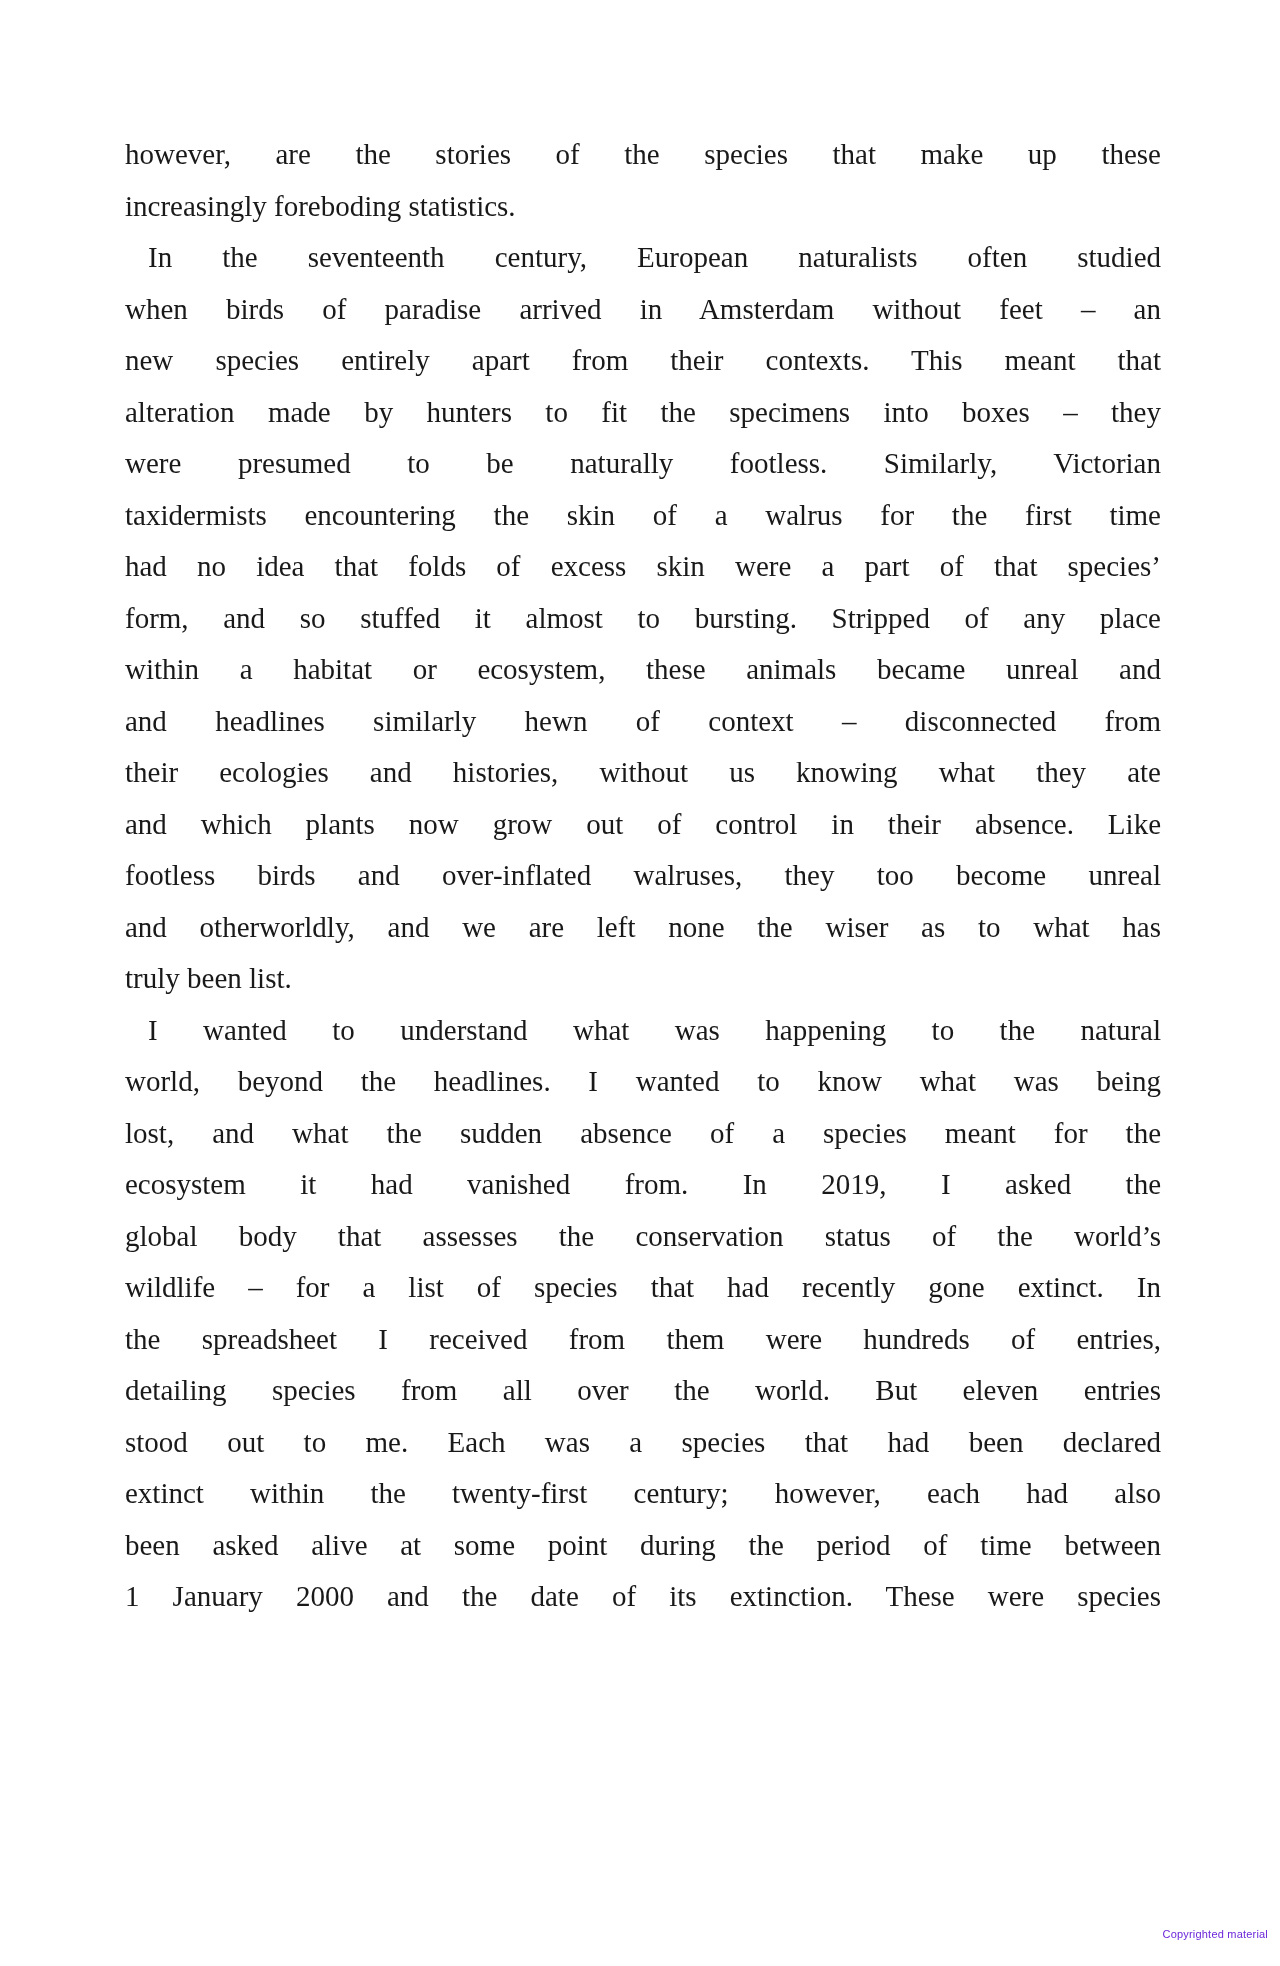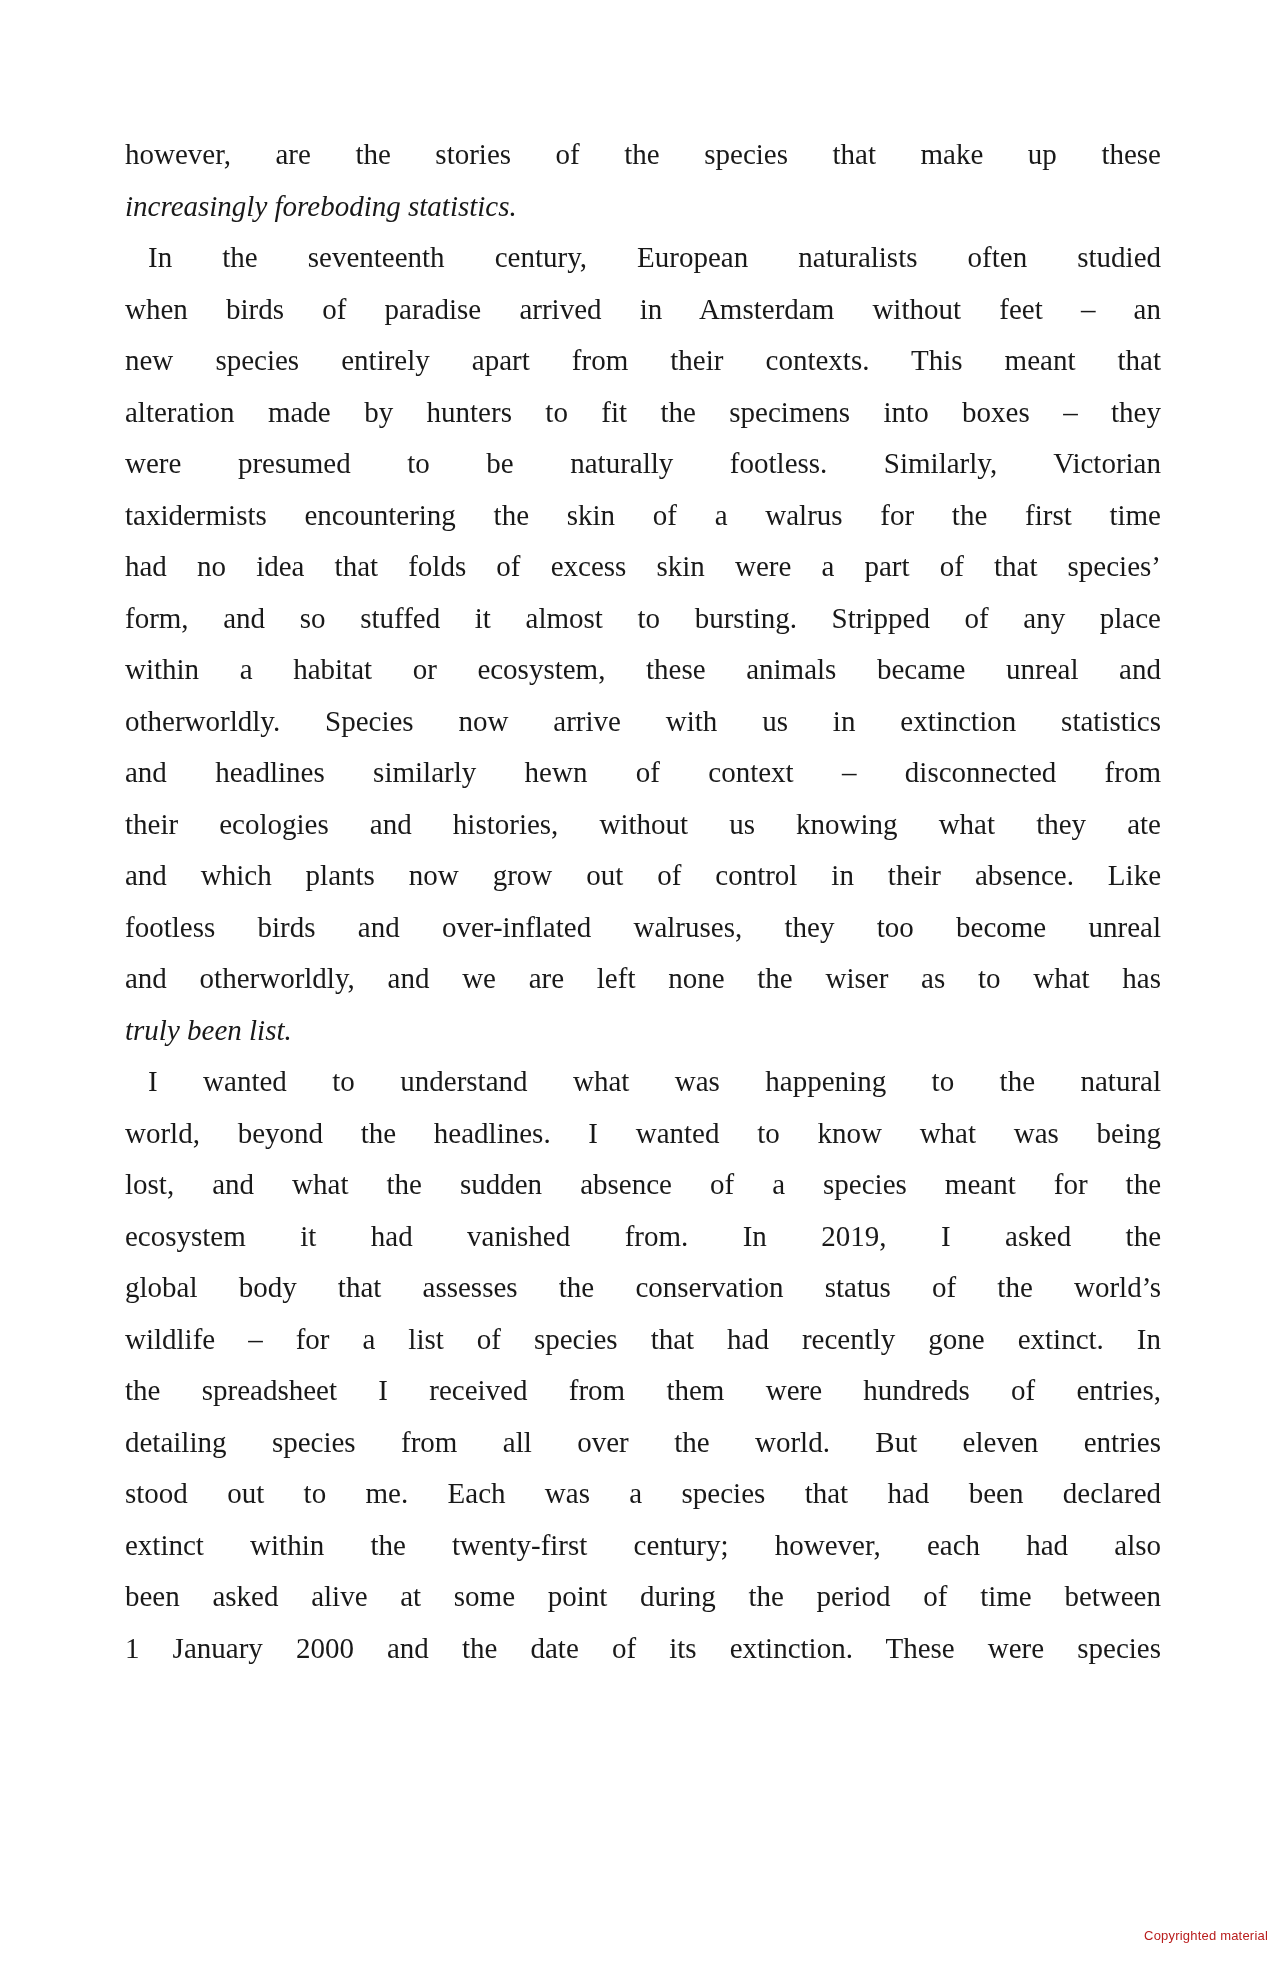--- a/index.html
+++ b/index.html
@@ -35,32 +35,31 @@
     margin: 0;
     padding: 0;
   }
   .line {
     text-align: justify;
     text-align-last: justify;
   }
   .line.endline {
     text-align: center;
     text-align-last: left;
-    font-style: italic;
   }
   .para.indent .line.first {
     text-indent: 23px;
   }
   .copyright {
     position: absolute;
     top: 1928px;
     right: 16px;
     font-family: "Liberation Sans", "DejaVu Sans", sans-serif;
-    font-size: 13px;
-    color: #b91c1c;
+    font-size: 11px;
+    color: #6d28d9;
     letter-spacing: 0.2px;
   }
 </style>
 </head>
 <body>
 
 <div class="page">
   <main class="text-block">
       <div class="para">
         <div class="line first">however, are the stories of the species that make up these</div>
@@ -69,21 +68,20 @@
       <div class="para indent">
         <div class="line first">In the seventeenth century, European naturalists often studied</div>
         <div class="line">when birds of paradise arrived in Amsterdam without feet – an</div>
         <div class="line">new species entirely apart from their contexts. This meant that</div>
         <div class="line">alteration made by hunters to fit the specimens into boxes – they</div>
         <div class="line">were presumed to be naturally footless. Similarly, Victorian</div>
         <div class="line">taxidermists encountering the skin of a walrus for the first time</div>
         <div class="line">had no idea that folds of excess skin were a part of that species’</div>
         <div class="line">form, and so stuffed it almost to bursting. Stripped of any place</div>
         <div class="line">within a habitat or ecosystem, these animals became unreal and</div>
-        <div class="line">otherworldly. Species now arrive with us in extinction statistics</div>
         <div class="line">and headlines similarly hewn of context – disconnected from</div>
         <div class="line">their ecologies and histories, without us knowing what they ate</div>
         <div class="line">and which plants now grow out of control in their absence. Like</div>
         <div class="line">footless birds and over-inflated walruses, they too become unreal</div>
         <div class="line">and otherworldly, and we are left none the wiser as to what has</div>
         <div class="line endline">truly been list.</div>
       </div>
       <div class="para indent">
         <div class="line first">I wanted to understand what was happening to the natural</div>
         <div class="line">world, beyond the headlines. I wanted to know what was being</div>

